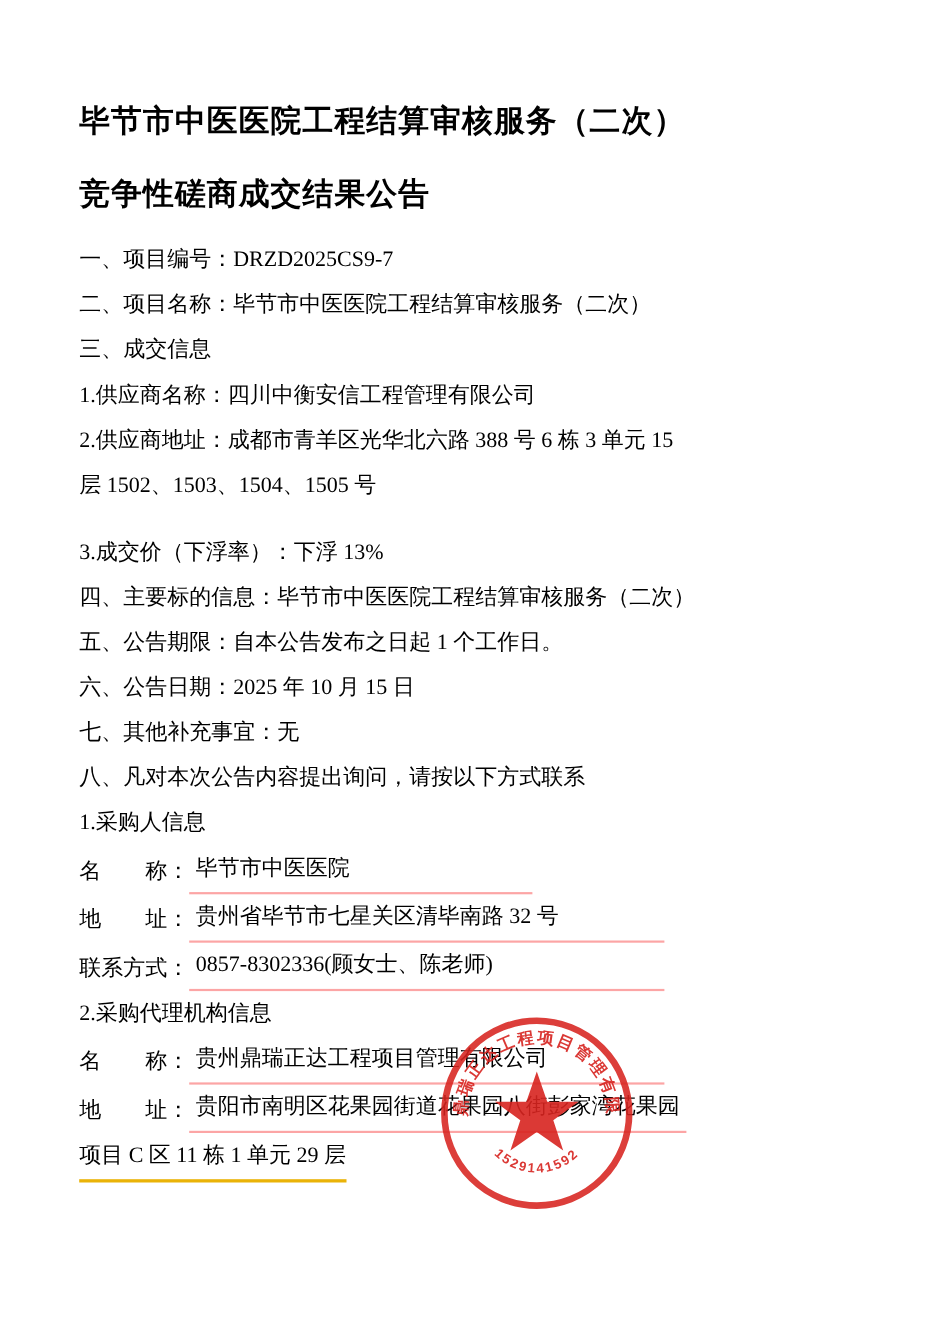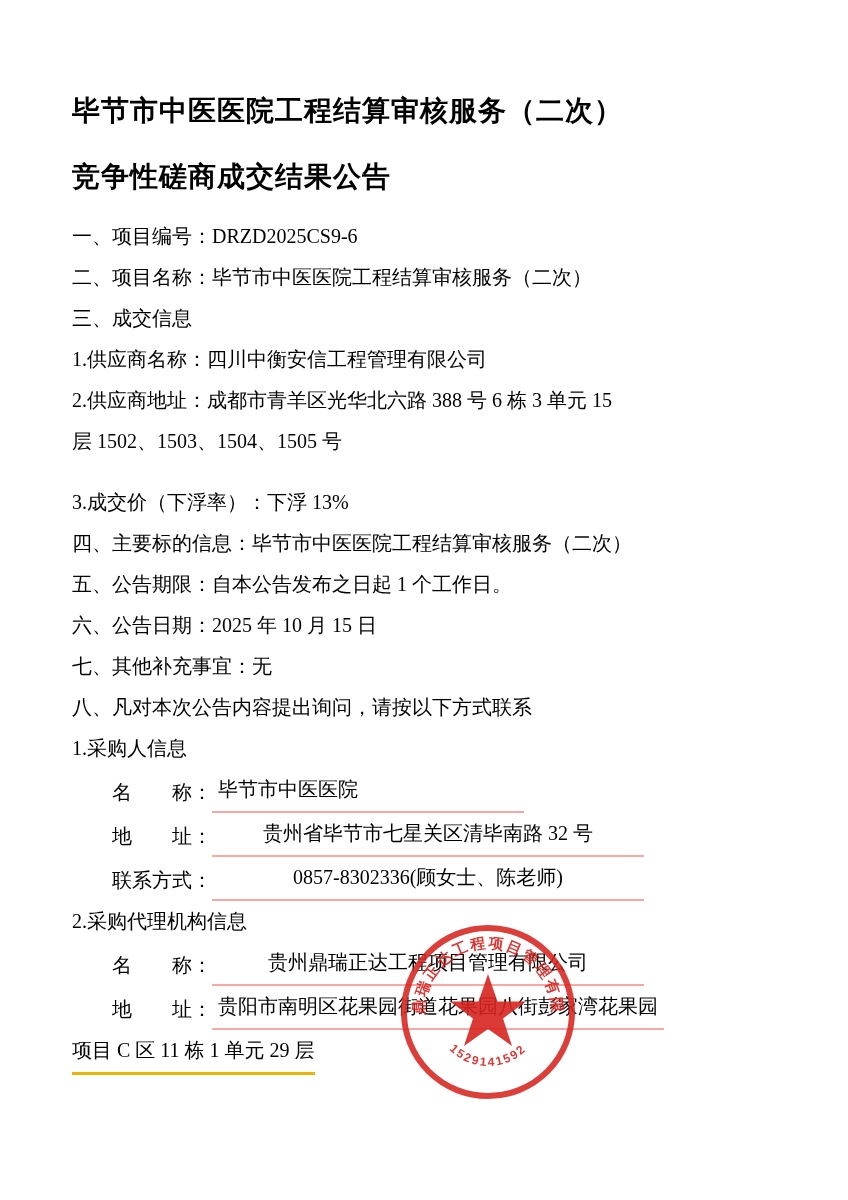--- a/index.html
+++ b/index.html
@@ -49,34 +49,32 @@
   }
   .field-row {
     display: flex;
     align-items: flex-end;
     font-size: 20px;
     line-height: 41px;
   }
   .field-label {
     white-space: pre;
     flex: 0 0 auto;
-    margin-left: 40px;
   }
   .field-value {
     flex: 0 0 auto;
     border-bottom: 2px solid #fca5a5;
     padding: 0 6px 1px 6px;
     min-width: 120px;
   }
   .field-value.wide {
     min-width: 300px;
   }
   .field-value.xwide {
     min-width: 420px;
-    text-align: center;
   }
   .underline-run {
     border-bottom: 3px solid #eab308;
     display: inline-block;
     padding-bottom: 1px;
   }
   
   .seal {
     position: absolute;
     left: 398px;
@@ -90,21 +88,21 @@
 </head>
 <body>
 
 <div class="page">
 
   <div class="title">毕节市中医医院工程结算审核服务（二次）</div>
   <div class="title title-2">竞争性磋商成交结果公告</div>
 
   <div class="body-text">
 
-    <p class="line">一、项目编号：DRZD2025CS9-6</p>
+    <p class="line">一、项目编号：DRZD2025CS9-7</p>
     <p class="line">二、项目名称：毕节市中医医院工程结算审核服务（二次）</p>
     <p class="line">三、成交信息</p>
     <p class="line">1.供应商名称：四川中衡安信工程管理有限公司</p>
     <p class="line">2.供应商地址：成都市青羊区光华北六路 388 号 6 栋 3 单元 15</p>
     <p class="line">层 1502、1503、1504、1505 号</p>
     <div class="gap"></div>
     <p class="line">3.成交价（下浮率）：下浮 13%</p>
     <p class="line">四、主要标的信息：毕节市中医医院工程结算审核服务（二次）</p>
     <p class="line">五、公告期限：自本公告发布之日起 1 个工作日。</p>
     <p class="line">六、公告日期：2025 年 10 月 15 日</p>

